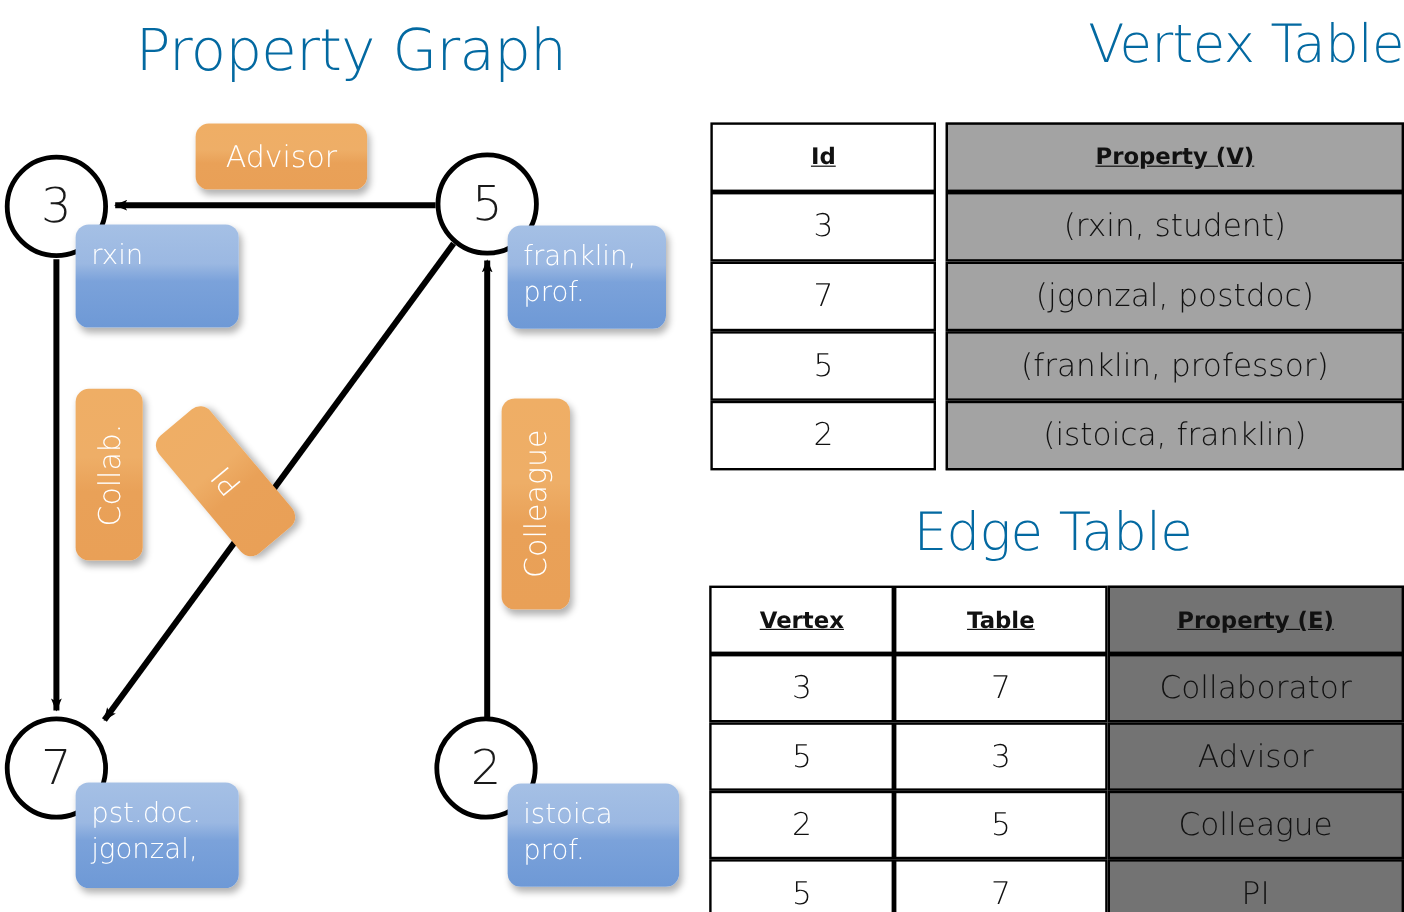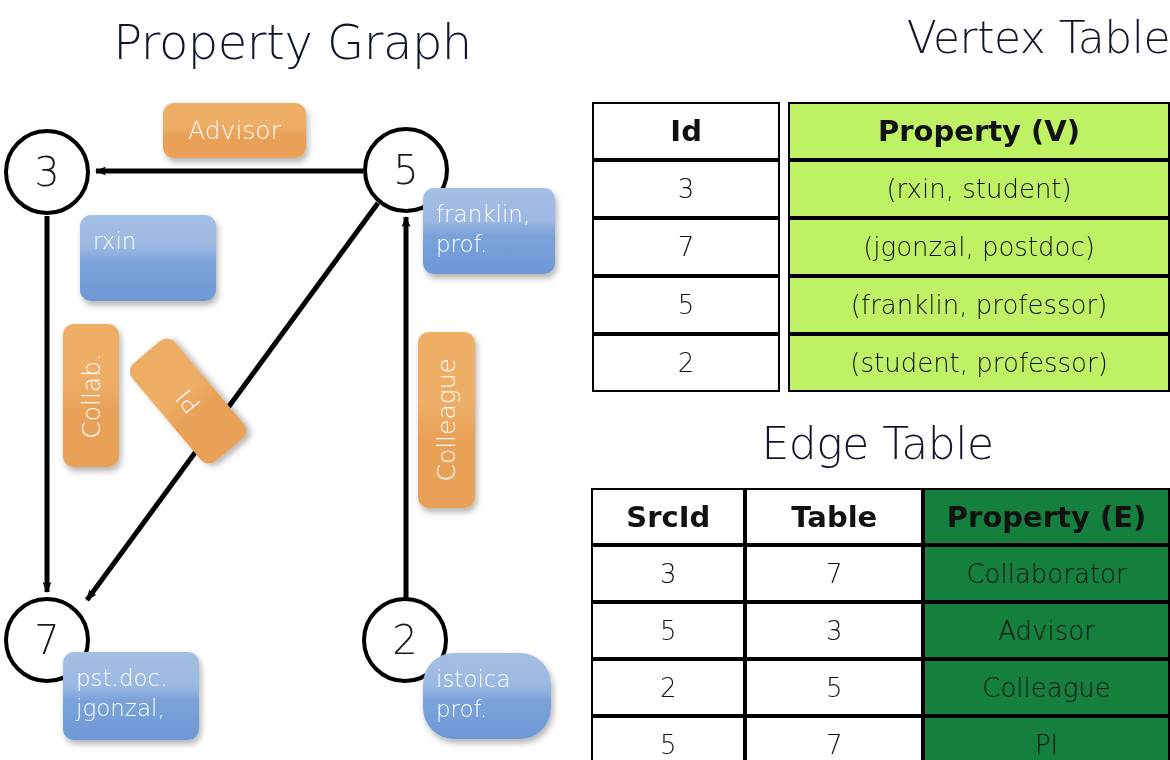--- a/index.html
+++ b/index.html
@@ -14,21 +14,21 @@
     overflow: hidden;
     font-family: "Liberation Sans", sans-serif;
     color: #000;
   }
 
   
   .title {
     position: absolute;
     font-family: "DejaVu Sans", sans-serif;
     font-weight: 300;
-    color: #0f172a;
+    color: #0369a1;
     white-space: nowrap;
     letter-spacing: -0.5px;
   }
   #title-property-graph {
     left: 0; top: 14px;
     width: 585px;
     text-align: center;
     font-size: 48px;
   }
   #title-vertex-table {
@@ -117,25 +117,26 @@
   .data-table td, .data-table th {
     border: 2px solid #000;
     text-align: center;
     font-weight: 300;
     color: #111;
     padding: 0;
     vertical-align: middle;
   }
   .data-table th {
     font-weight: 700;
-    font-size: 29px;
+    font-size: 19px;
+    text-decoration: underline;
   }
   .data-table td { font-size: 26px; }
-  .cell-blue { background: #bef264; }
-  .cell-orange { background: #15803d; margin-top: 32px; }
+  .cell-blue { background: #a3a3a3; }
+  .cell-orange { background: #737373; margin-top: 32px; }
   .gap-col { border: none !important; background: transparent !important; width: 8px; }
 
   #vertex-table { left: 592px; top: 102px; }
   #vertex-table .col-id { width: 187px; height: 54px; }
   #vertex-table .col-prop { width: 382px; height: 54px; }
 
   #edge-table { left: 591px; top: 488px; }
   #edge-table .col-src { width: 153px; height: 53px; }
   #edge-table .col-dst { width: 177px; height: 53px; }
   #edge-table .col-prop { width: 246px; height: 53px; }
@@ -163,32 +164,32 @@
     <line x1="378" y1="203" x2="87" y2="600" stroke="#000" stroke-width="5" marker-end="url(#arrowhead)"></line>
 
     <line x1="406" y1="600" x2="406" y2="217" stroke="#000" stroke-width="5" marker-end="url(#arrowhead)"></line>
   </svg>
 
   <div class="vertex-circle" style="left:4px; top:129px;">3</div>
   <div class="vertex-circle" style="left:363px; top:127px;">5</div>
   <div class="vertex-circle" style="left:4px; top:597px;">7</div>
   <div class="vertex-circle" style="left:362px; top:597px;">2</div>
 
-  <div class="prop-box blue" style="left:80px; top:187px; width:136px; height:86px;margin-top:28px;">
+  <div class="prop-box blue" style="left:63px; top:187px; width:136px; height:86px;">
     <div>rxin</div>
   </div>
   <div class="prop-box blue" style="left:423px; top:188px; width:132px; height:86px;">
     <div>franklin,</div>
     <div>prof.</div>
   </div>
   <div class="prop-box blue" style="left:63px; top:652px; width:136px; height:88px;">
     <div>pst.doc.</div>
     <div>jgonzal,</div>
   </div>
-  <div class="prop-box blue" style="left:423px; top:653px; width:128px; height:86px;border-radius:31px;">
+  <div class="prop-box blue" style="left:423px; top:653px; width:143px; height:86px;">
     <div>istoica</div>
     <div>prof.</div>
   </div>
 
   <div class="prop-box orange orange-center" style="left:163px; top:103px; width:143px; height:55px;">
     <span>Advisor</span>
   </div>
 
   <div class="prop-box orange orange-center" style="left:63px; top:324px; width:56px; height:143px;">
     <span class="vert-label">Collab.</span>
@@ -221,29 +222,29 @@
     <td class="col-prop cell-blue">(jgonzal, postdoc)</td>
   </tr>
   <tr>
     <td class="col-id">5</td>
     <td class="gap-col"></td>
     <td class="col-prop cell-blue">(franklin, professor)</td>
   </tr>
   <tr>
     <td class="col-id">2</td>
     <td class="gap-col"></td>
-    <td class="col-prop cell-blue">(student, professor)</td>
+    <td class="col-prop cell-blue">(istoica, franklin)</td>
   </tr>
 </tbody>
   </table>
 
 <table class="data-table" id="edge-table">
   <tbody>
       <tr>
-    <th class="col-src">SrcId</th>
+    <th class="col-src">Vertex</th>
     <th class="col-dst">Table</th>
     <th class="col-prop cell-orange">Property (E)</th>
   </tr>
   <tr>
     <td class="col-src">3</td>
     <td class="col-dst">7</td>
     <td class="col-prop cell-orange">Collaborator</td>
   </tr>
   <tr>
     <td class="col-src">5</td>

